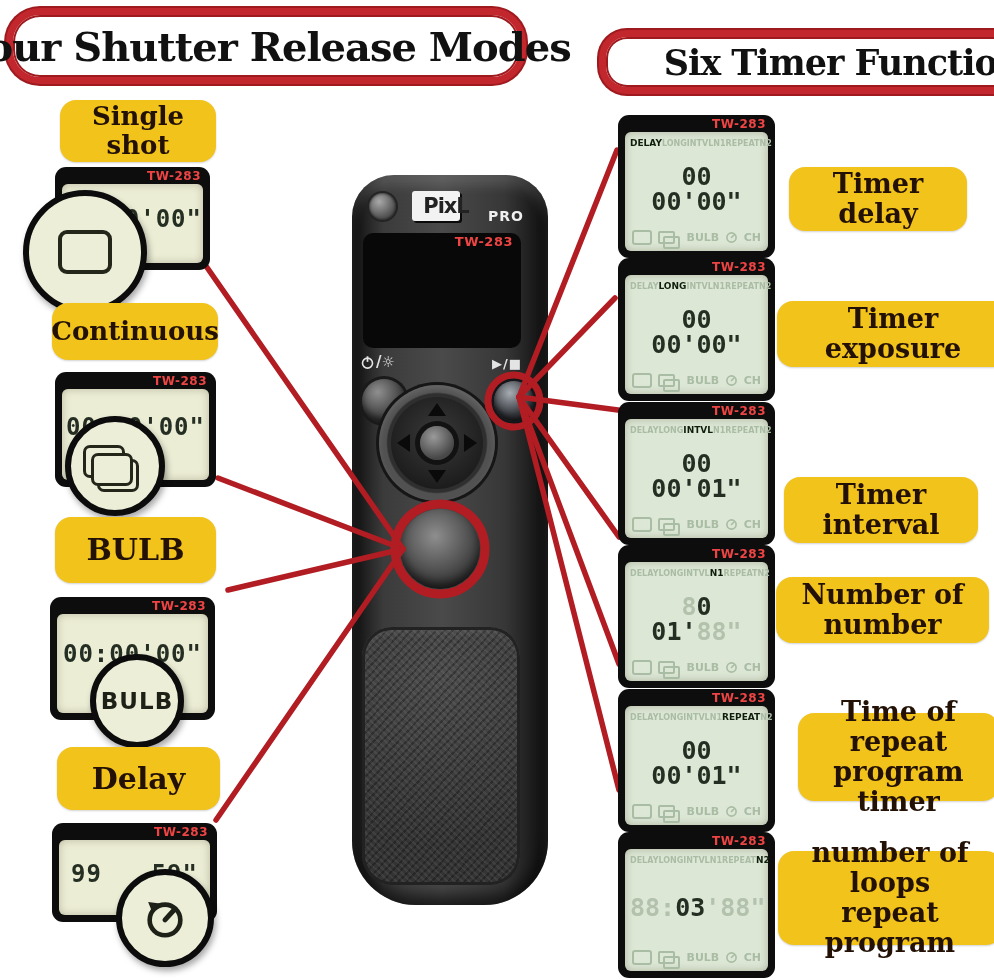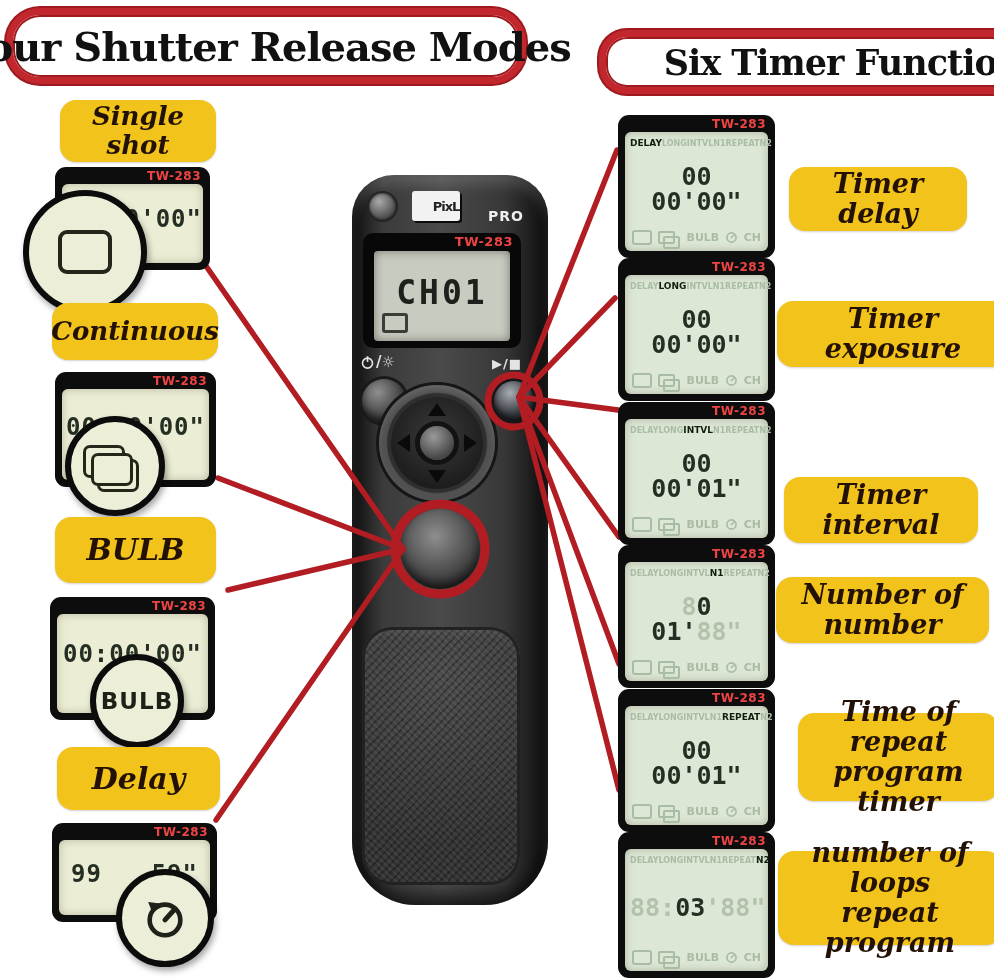--- a/index.html
+++ b/index.html
@@ -10,21 +10,21 @@
              background:#fff;display:flex;align-items:center;justify-content:center;
              box-shadow:0 0 0 2px #9e1a1f, inset 0 0 0 2px #9e1a1f;z-index:5;}
   .title-box span{font-weight:bold;color:#111;white-space:nowrap;}
   #title-left{left:6px;top:8px;width:520px;height:76px;}
   #title-left span{font-size:40px;letter-spacing:-1px;}
   #title-right{left:599px;top:30px;width:448px;height:64px;border-radius:28px;justify-content:flex-end;}
   #title-right span{font-size:35px;letter-spacing:-1px;}
   
   .ylabel{position:absolute;background:#f2c31b;border-radius:16px;display:flex;align-items:center;
           justify-content:center;color:#221104;font-weight:bold;text-align:center;line-height:1.12;
-          white-space:pre-line;z-index:6;box-shadow:0 1px 2px rgba(0,0,0,.18);font-style:italic;}
+          white-space:pre-line;z-index:6;box-shadow:0 1px 2px rgba(0,0,0,.18);}
   
   .lcd-frame{position:absolute;background:#0d0d0d;border-radius:11px;z-index:6;}
   .lcd-badge{position:absolute;top:2px;right:9px;font-family:"DejaVu Sans",sans-serif;
              font-weight:bold;color:#ef4444;font-size:12px;letter-spacing:.5px;}
   .lcd-face{position:absolute;left:7px;right:7px;top:17px;bottom:7px;background:#ecedd5;
             border-radius:6px;box-shadow:inset 0 0 8px rgba(90,90,60,.35);}
   .lcd-face.green{background:#dde7d5;display:flex;flex-direction:column;
                   justify-content:space-between;padding:6px 5px;box-sizing:border-box;}
   .seg{font-family:"DejaVu Sans Mono",monospace;font-weight:bold;color:#242e22;}
   .seg-row-left{position:absolute;left:0;right:0;top:26%;text-align:center;font-size:24px;
@@ -61,21 +61,21 @@
   #remote{position:absolute;left:352px;top:175px;width:196px;height:730px;z-index:1;
           border-radius:42px 42px 64px 64px;
           background:linear-gradient(90deg,#0f0f0f,#3b3b3b 16%,#4a4a4a 46%,#373737 78%,#0d0d0d);
           box-shadow:inset 0 10px 12px rgba(255,255,255,.14), inset 0 -10px 16px rgba(0,0,0,.65);}
   #remote .ir-led{position:absolute;left:17px;top:18px;width:27px;height:27px;border-radius:50%;
           background:radial-gradient(circle at 38% 32%,#a9a9a9,#595959 60%,#303030);
           box-shadow:inset 0 0 3px #111, 0 0 0 2px #242424;}
   #logo-box{position:absolute;left:60px;top:16px;width:48px;height:30px;background:#f2f2f2;
           border-radius:3px;display:flex;align-items:center;justify-content:center;
           box-shadow:2px 2px 0 #0a0a0a;}
-  #logo-box span{font-family:"DejaVu Sans",sans-serif;font-weight:bold;font-size:13px;color:#222;
+  #logo-box span{font-family:"DejaVu Sans",sans-serif;font-weight:bold;font-size:21px;color:#222;
           letter-spacing:-1px;margin-left:20px;}
   #logo-pro{position:absolute;left:112px;top:33px;font-family:"DejaVu Sans",sans-serif;
           font-weight:bold;font-size:14px;color:#f0f0f0;letter-spacing:1px;margin-left:24px;}
   #remote-bezel{position:absolute;left:11px;top:58px;width:158px;height:115px;background:#080808;
           border-radius:10px;}
   #remote-bezel .lcd-badge{font-size:13px;right:8px;top:1px;}
   #remote-screen{position:absolute;left:11px;top:18px;width:136px;height:90px;background:#c7cbc0;
           border-radius:4px;box-shadow:inset 0 0 10px rgba(40,40,30,.5);}
   #remote-screen .ch{position:absolute;left:0;right:0;top:22px;text-align:center;font-size:33px;
           letter-spacing:3px;color:#1d211c;}
@@ -123,24 +123,20 @@
 <div id="canvas">
 
   <div id="remote">
     <div class="ir-led"></div>
     <div id="logo-box">
       <span>PixL</span>
     </div>
     <div id="logo-pro">PRO</div>
     <div id="remote-bezel">
       <div class="lcd-badge">TW-283</div>
-      <div id="remote-screen">
-        <div class="ch seg">CH01</div>
-        <div class="mini-frame"></div>
-      </div>
     </div>
     <div id="lbl-power" class="btn-label">
       <svg width="15" height="15" viewBox="0 0 24 24">
         <circle cx="12" cy="13" r="8" stroke="#e4e4e4" stroke-width="2.6" fill="none"></circle>
         <line x1="12" y1="2" x2="12" y2="11" stroke="#e4e4e4" stroke-width="2.8"></line>
       </svg>
         <span>/☼</span>
     </div>
     <div id="lbl-play" class="btn-label">▶/■</div>
     <div id="btn-power" class="round-btn"></div>

